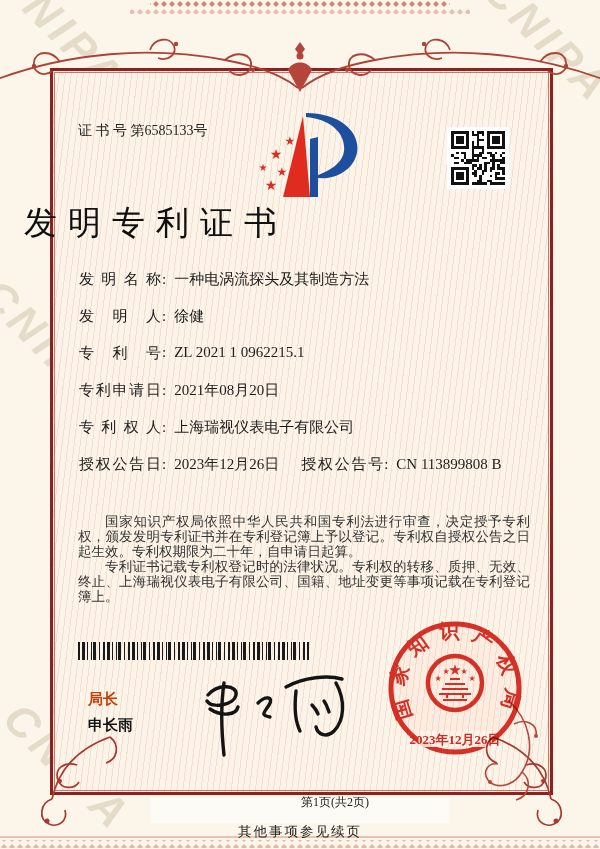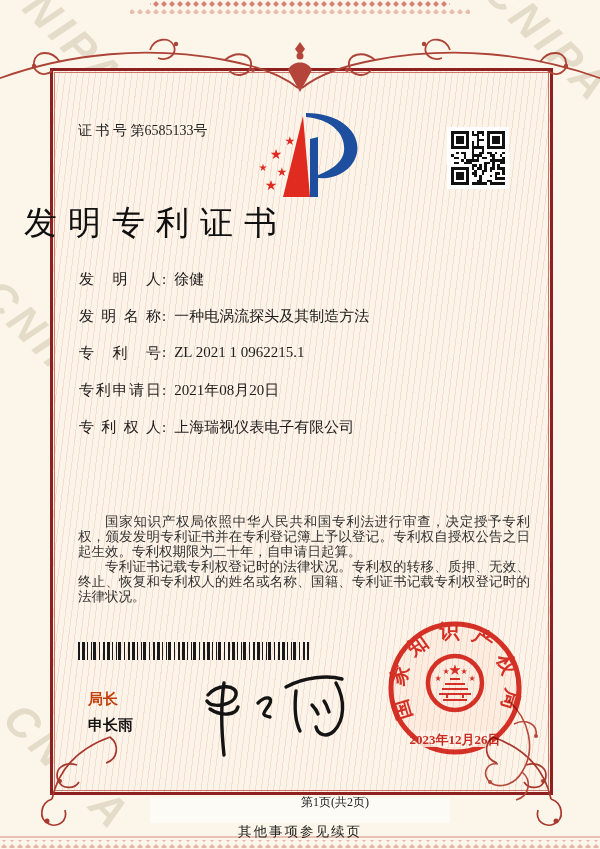--- a/index.html
+++ b/index.html
@@ -269,39 +269,42 @@
             <rect x="19" y="20" width="1" height="1" fill="#111"></rect>
             <rect x="20" y="20" width="1" height="1" fill="#111"></rect>
           </g>
       </svg>
     </div>
 
     <div class="title">发明专利证书</div>
 
     <div class="fields">
       <div class="frow">
+        <span class="flabel">发明名称</span><span class="fcolon">:</span><span class="fvalue">一种电涡流探头及其制造方法</span>
+      </div>
+      <div class="frow">
         <span class="flabel">发明人</span><span class="fcolon">:</span><span class="fvalue">徐健</span>
       </div>
       <div class="frow">
-        <span class="flabel">发明名称</span><span class="fcolon">:</span><span class="fvalue">一种电涡流探头及其制造方法</span>
-      </div>
-      <div class="frow">
         <span class="flabel">专利号</span><span class="fcolon">:</span><span class="fvalue">ZL 2021 1 0962215.1</span>
       </div>
       <div class="frow">
         <span class="flabel">专利申请日</span><span class="fcolon">:</span><span class="fvalue">2021年08月20日</span>
       </div>
       <div class="frow">
         <span class="flabel">专利权人</span><span class="fcolon">:</span><span class="fvalue">上海瑞视仪表电子有限公司</span>
+      </div>
+      <div class="frow">
+        <span><span class="flabel">授权公告日</span><span class="fcolon">:</span><span class="fvalue">2023年12月26日</span></span><span class="fgroup2"><span class="flabel">授权公告号</span><span class="fcolon">:</span><span class="fvalue">CN 113899808 B</span></span>
       </div>
     </div>
 
     <div class="paras">
       <p>国家知识产权局依照中华人民共和国专利法进行审查，决定授予专利权，颁发发明专利证书并在专利登记簿上予以登记。专利权自授权公告之日起生效。专利权期限为二十年，自申请日起算。</p>
-      <p>专利证书记载专利权登记时的法律状况。专利权的转移、质押、无效、终止、恢复和专利权人的姓名或名称、国籍、专利证书记载专利权登记时的法律状况。</p>
+      <p>专利证书记载专利权登记时的法律状况。专利权的转移、质押、无效、终止、上海瑞视仪表电子有限公司、国籍、地址变更等事项记载在专利登记簿上。</p>
     </div>
 
     <div class="barcode"></div>
 
     <div class="sig-title">局长</div>
     <div class="sig-name">申长雨</div>
     <svg class="sig-svg" width="170" height="100" viewBox="0 0 170 100">
       <g fill="none" stroke="#141414" stroke-width="3.4" stroke-linecap="round">
         <path d="M36,14 C33,34 33,58 36,86"></path>
         <path d="M20,26 C30,14 50,16 48,26 C46,36 24,40 19,32"></path>

